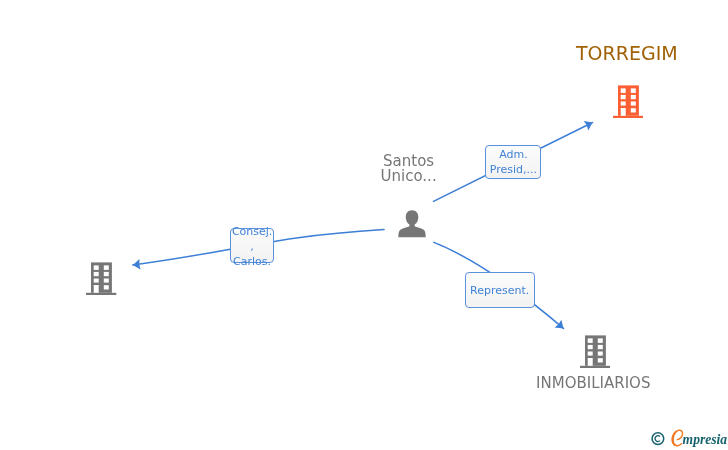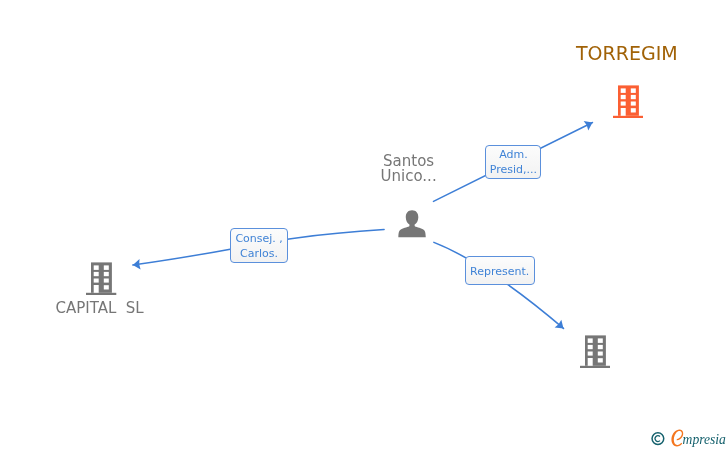--- a/index.html
+++ b/index.html
@@ -9,21 +9,21 @@
   #stage{position:relative;width:728px;height:450px;background:#fff;}
   svg.layer{position:absolute;left:0;top:0;width:728px;height:450px;}
   .cap{position:absolute;text-align:center;color:#767676;font-size:15px;
        line-height:15.0px;white-space:pre;}
   .lbl{position:absolute;box-sizing:border-box;
        border:1.5px solid #5b90dc;border-radius:4px;
        background:linear-gradient(180deg,#fcfcfc 0%,#f7f7f7 50%,#f2f2f2 100%);
        color:#4083d6;font-size:11px;line-height:14.9px;text-align:center;
        display:flex;flex-direction:column;align-items:center;justify-content:center;
        padding-top:3px;box-sizing:border-box;}
-  .wm{position:absolute;}
+  .wm{position:absolute;font-weight:bold;}
 </style>
 </head>
 <body>
 
 <div id="stage">
 
   <svg class="layer" viewBox="0 0 728 450" id="edges">
       <defs></defs>
       <path d="M433.5 201.4 L592.5 122.5" stroke="#3d7ed6" stroke-width="1.5" stroke-linecap="round" fill="none"></path>
       <path d="M0 0 L-7.3 -5.2 L-6.4 0 L-7.3 5.2 Z" fill="#3d7ed6" transform="translate(592.5,122.5) rotate(-26.4)"></path>
@@ -60,48 +60,48 @@
             <rect x="7.7" y="3.4" width="5" height="4.5"></rect>
             <rect x="17.8" y="3.4" width="5" height="4.5"></rect>
             <rect x="7.7" y="9.9" width="5" height="4.3"></rect>
             <rect x="17.8" y="9.9" width="5" height="4.3"></rect>
             <rect x="7.7" y="16.5" width="5" height="4.1"></rect>
             <rect x="17.8" y="16.5" width="5" height="4.1"></rect>
             <rect x="7.7" y="23" width="5" height="7.8"></rect>
             <rect x="17.8" y="23.2" width="5" height="4.3"></rect>
           </g>
         </svg></div>
-      <div class="cap" style="left: 39.6px; top: 301px; width: 120px;"><div>CAPITAL  SL</div></div>
+      <div class="cap" style="left: 39.6px; top: 301px; width: 120px;"></div>
       <div style="position: absolute; left: 579.5px; top: 335.3px; width: 30.3px; height: 33.1px;"><svg width="30.3" height="33.1" viewBox="0 0 30.3 33.1">
           <path fill="#767676" d="M5 0.4 H25.9 V30.8 H5 Z"></path>
           <rect x="0" y="30.8" width="30.3" height="2.3" fill="#767676"></rect>
           <g fill="#ffffff">
             <rect x="7.7" y="3.4" width="5" height="4.5"></rect>
             <rect x="17.8" y="3.4" width="5" height="4.5"></rect>
             <rect x="7.7" y="9.9" width="5" height="4.3"></rect>
             <rect x="17.8" y="9.9" width="5" height="4.3"></rect>
             <rect x="7.7" y="16.5" width="5" height="4.1"></rect>
             <rect x="17.8" y="16.5" width="5" height="4.1"></rect>
             <rect x="7.7" y="23" width="5" height="7.8"></rect>
             <rect x="17.8" y="23.2" width="5" height="4.3"></rect>
           </g>
         </svg></div>
-      <div class="cap" style="left: 533.25px; top: 375.7px; width: 120px;"></div>
+      <div class="cap" style="left: 533.25px; top: 375.7px; width: 120px;"><div>INMOBILIARIOS</div></div>
     </div>
 
   <div id="labels">
       <div class="lbl" style="left: 485.4px; top: 144.6px; width: 56.1px; height: 34.5px;">
         <div>Adm.</div>
         <div>Presid,...</div>
       </div>
-      <div class="lbl" style="left: 230.1px; top: 228.1px; width: 58px; height: 35px;">
+      <div class="lbl" style="left: 230.1px; top: 228.1px; width: 44px; height: 35px;">
         <div>Consej. ,</div>
         <div>Carlos.</div>
       </div>
-      <div class="lbl" style="left: 464.5px; top: 256px; width: 70.4px; height: 29px;">
+      <div class="lbl" style="left: 464.5px; top: 272px; width: 70.4px; height: 36px;">
         <div>Represent.</div>
       </div>
     </div>
 
   <div class="wm" style="left:648px;top:426px;width:80px;height:24px;">
     <svg width="80" height="24" viewBox="0 0 80 24">
       <g>
         <circle cx="9.9" cy="12.6" r="5.85" fill="none" stroke="#15616d" stroke-width="1.5"></circle>
         <path d="M12.0 10.5 A2.85 3.0 0 1 0 12.0 14.7" fill="none" stroke="#15616d" stroke-width="1.2" stroke-linecap="butt"></path>
       </g>

